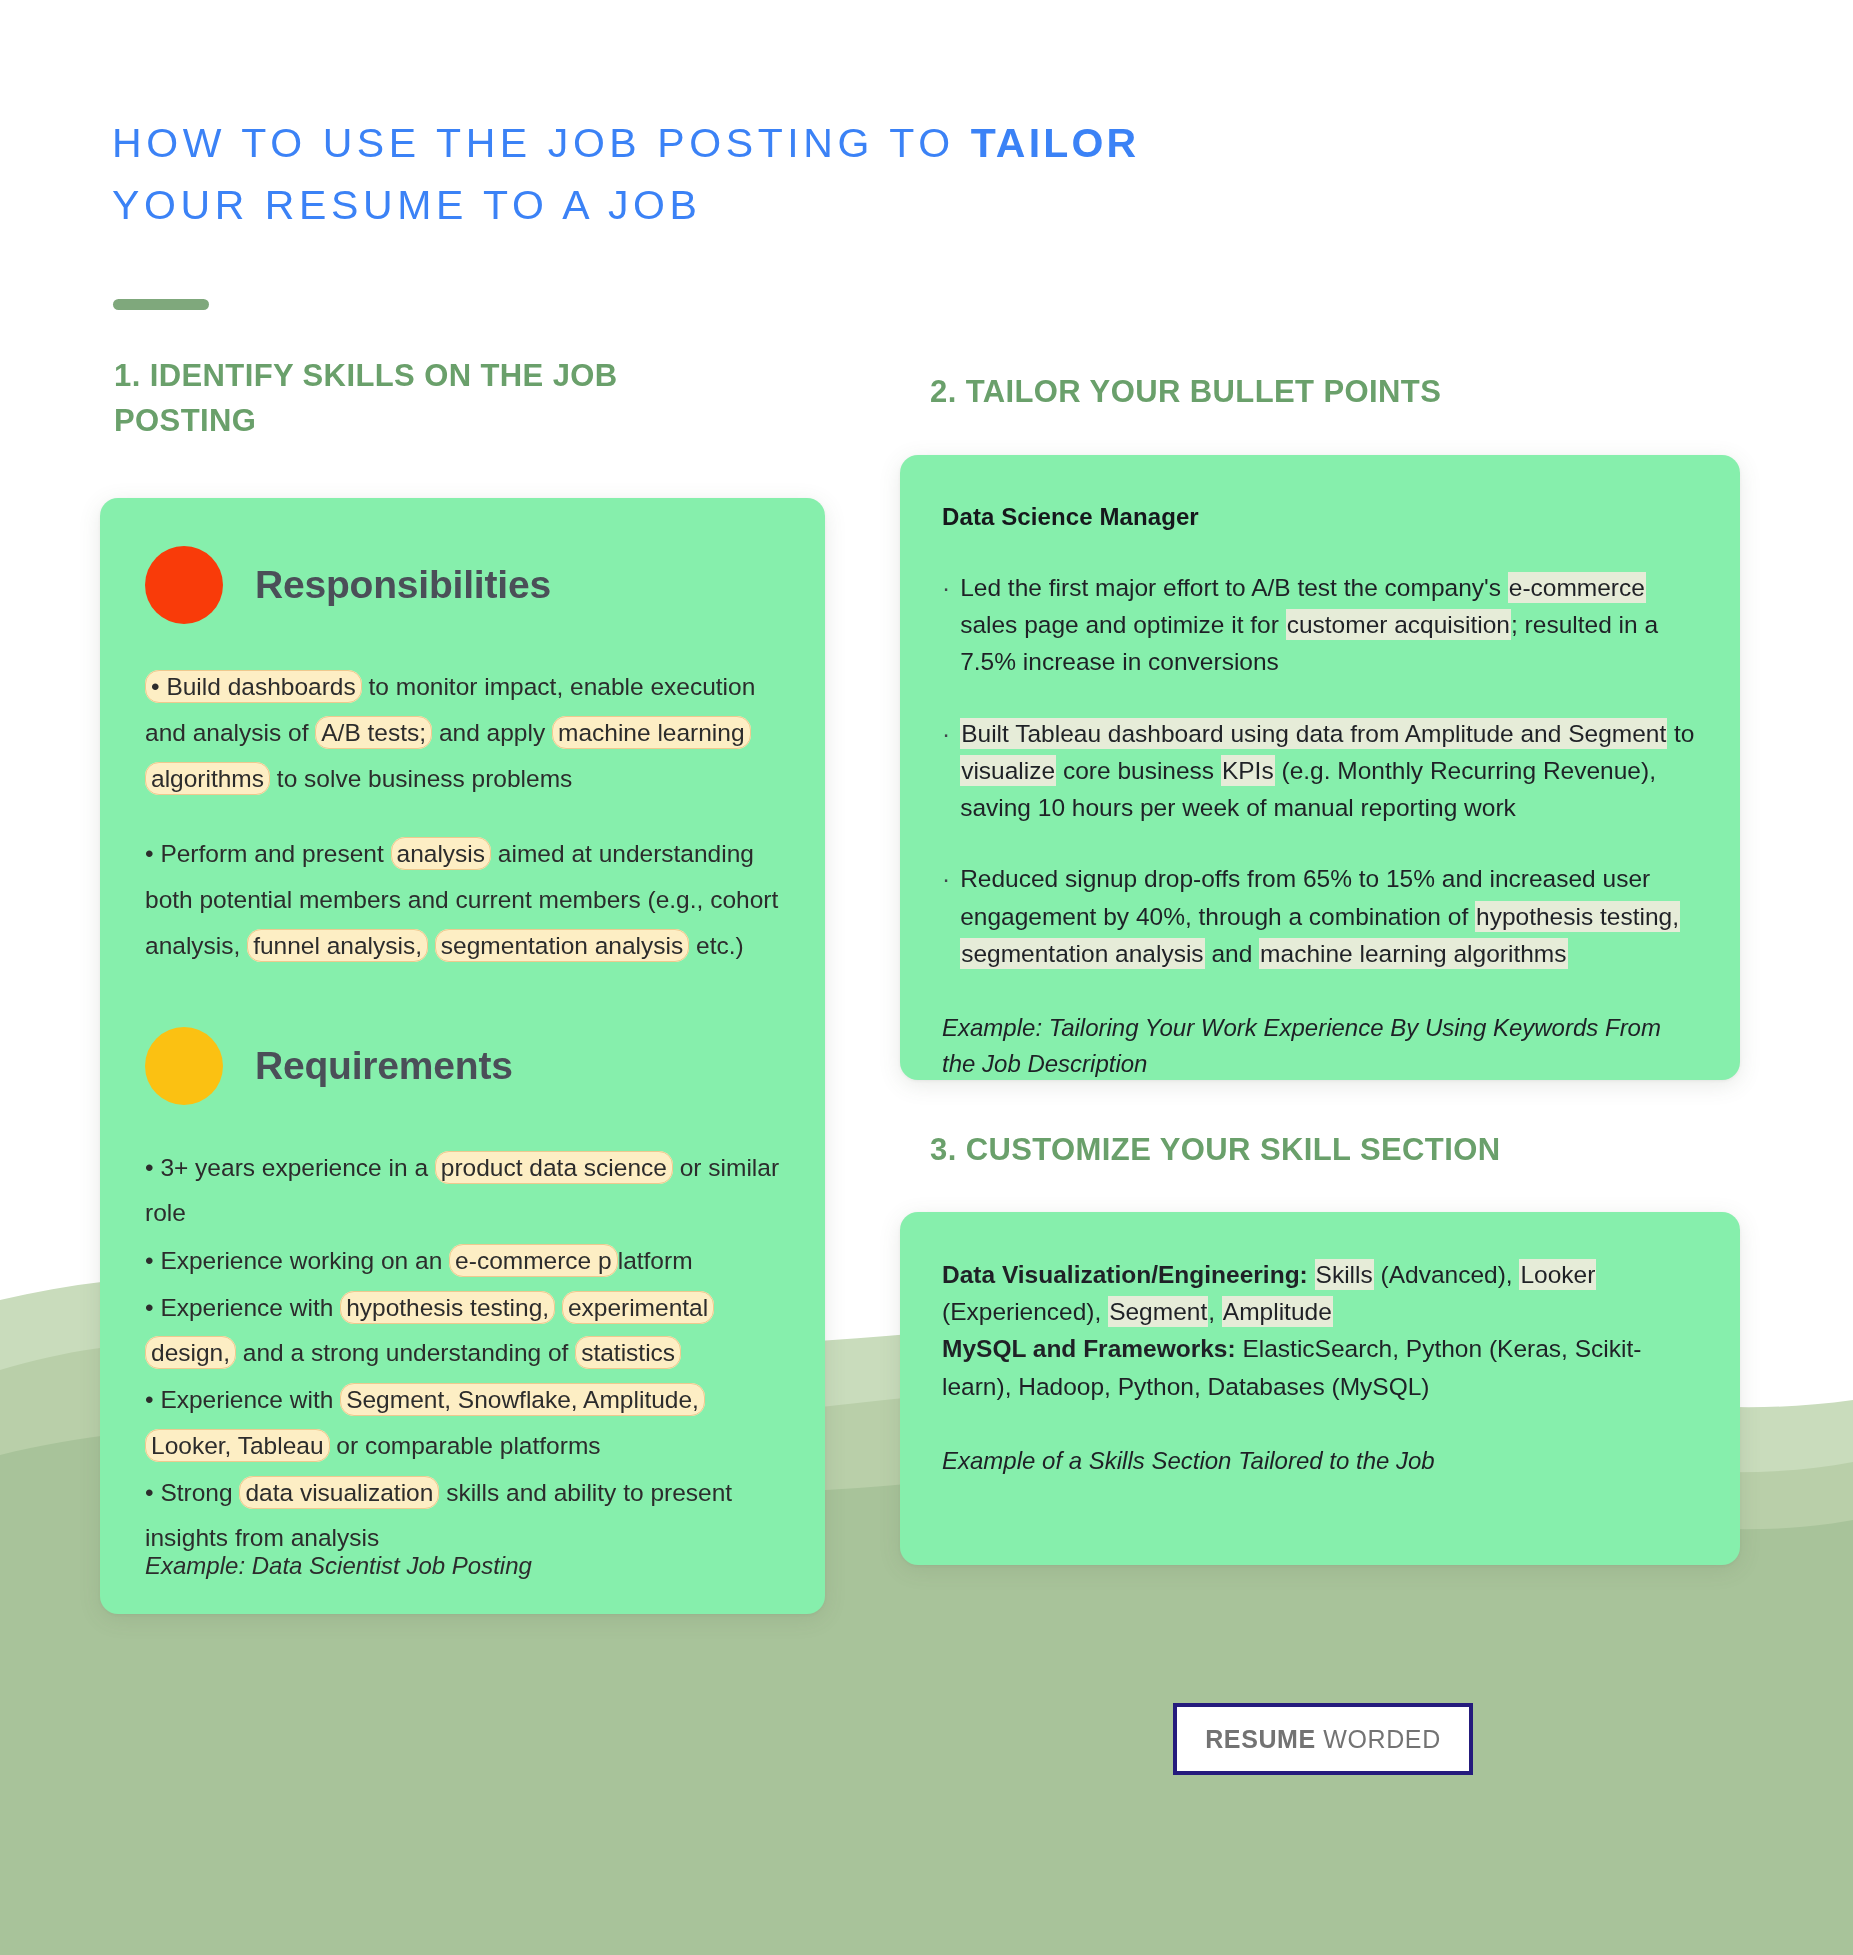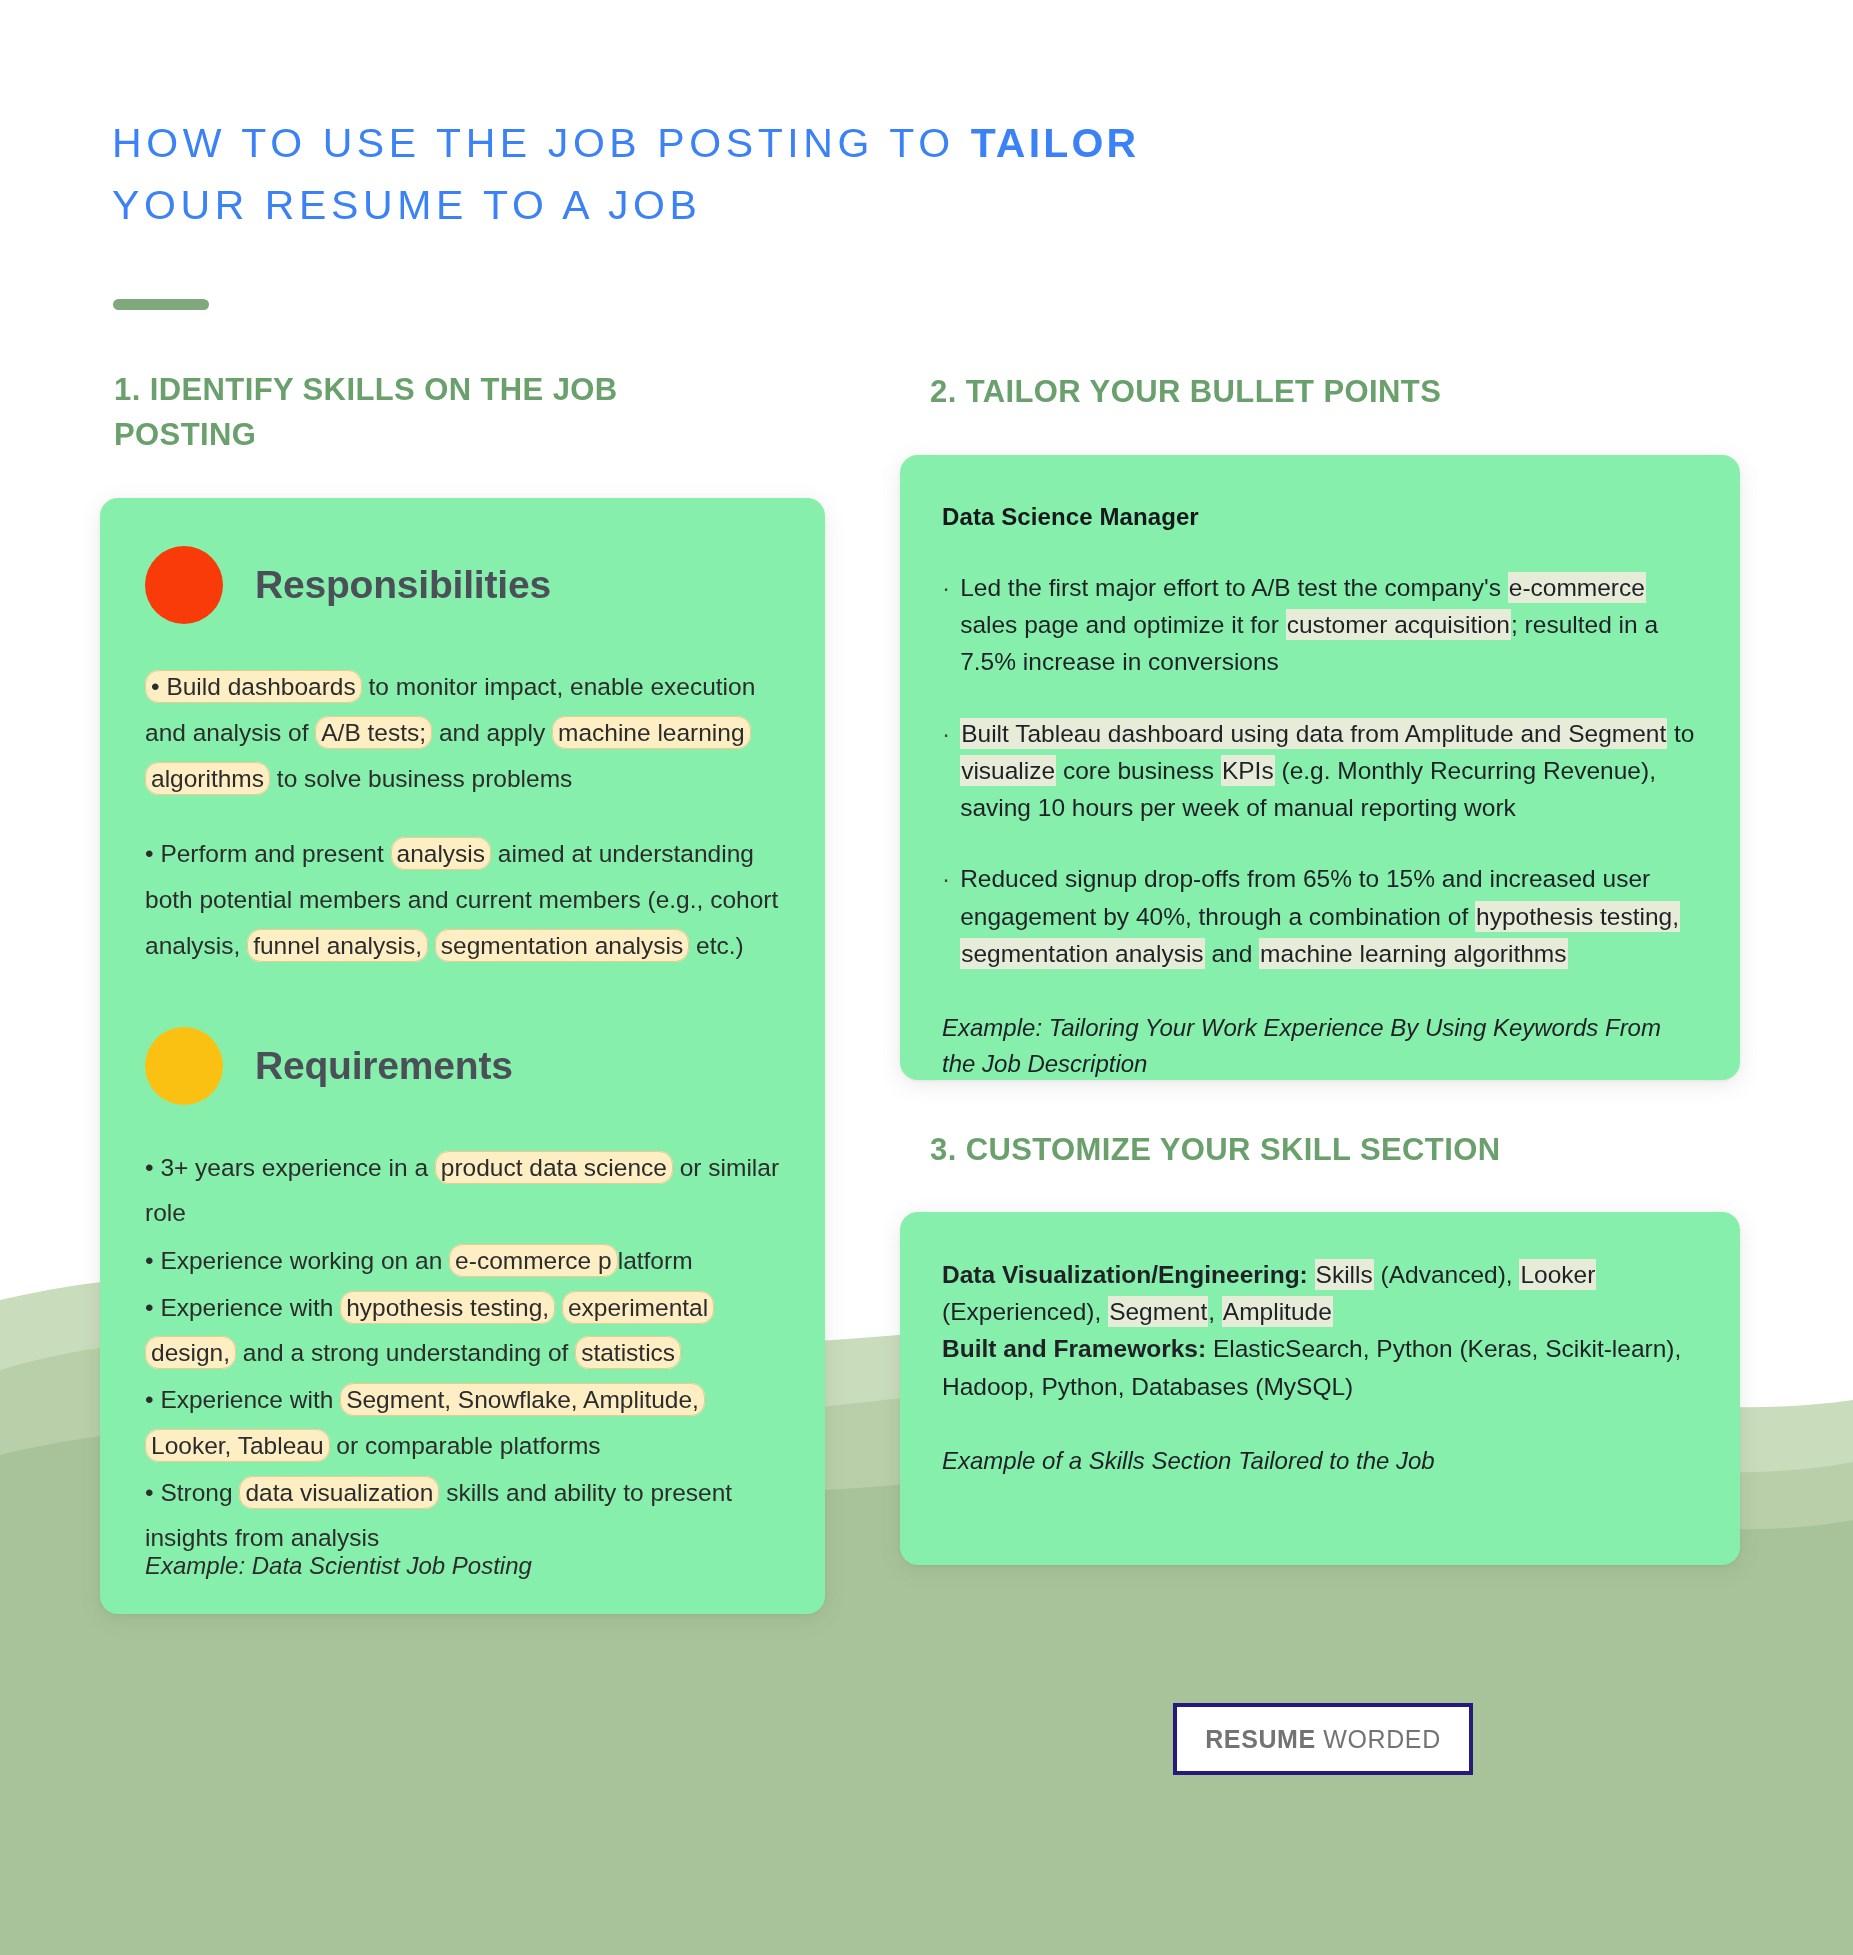--- a/index.html
+++ b/index.html
@@ -66,21 +66,21 @@
   
   .col-head {
     position: absolute;
     font-family: "Liberation Sans", sans-serif;
     font-weight: 700;
     font-size: 31px;
     letter-spacing: 0.4px;
     color: #6aa06b;
     line-height: 1.45;
   }
-  #head-1 { left: 114px; top: 368px; width: 640px; }
+  #head-1 { left: 114px; top: 354px; width: 640px; }
   #head-2 { left: 930px; top: 370px; width: 700px; }
   #head-3 { left: 930px; top: 1128px; width: 700px; }
 
   
   .card {
     position: absolute;
     background: #86efac;
     border-radius: 18px;
     box-shadow: 0 5px 22px rgba(80,90,70,0.13), 0 1px 3px rgba(80,90,70,0.07);
   }
@@ -299,21 +299,21 @@
           <span class="rc-dot">·</span>
           <span class="rc-text"><span>Reduced signup drop-offs from 65% to 15% and increased user engagement by 40%, through a combination of </span><mark class="hl-g">hypothesis testing,</mark><span> </span><mark class="hl-g">segmentation analysis</mark><span> and </span><mark class="hl-g">machine learning algorithms</mark></span>
         </div>
       </div>
     <div class="rc-example">Example: Tailoring Your Work Experience By Using Keywords From the Job Description</div>
   </div>
 
   <div class="card" id="card-skills">
     <div class="rc-body sk-lines" id="sk-body" style="margin-top:0">
         <div><span style="font-weight: 700;">Data Visualization/Engineering:</span><span> </span><mark class="hl-g">Skills</mark><span> (Advanced), </span><mark class="hl-g">Looker</mark><span> (Experienced), </span><mark class="hl-g">Segment</mark><span>, </span><mark class="hl-g">Amplitude</mark></div>
-        <div><span style="font-weight: 700;">Built and Frameworks:</span><span> ElasticSearch, Python (Keras, Scikit-learn), Hadoop, Python, Databases (MySQL)</span></div>
+        <div><span style="font-weight: 700;">MySQL and Frameworks:</span><span> ElasticSearch, Python (Keras, Scikit-learn), Hadoop, Python, Databases (MySQL)</span></div>
       </div>
     <div class="rc-example">Example of a Skills Section Tailored to the Job</div>
   </div>
 
   <div id="logo-box">
     <div id="logo-text"><b>RESUME</b><span> WORDED</span></div>
   </div>
 
 </div>
 

